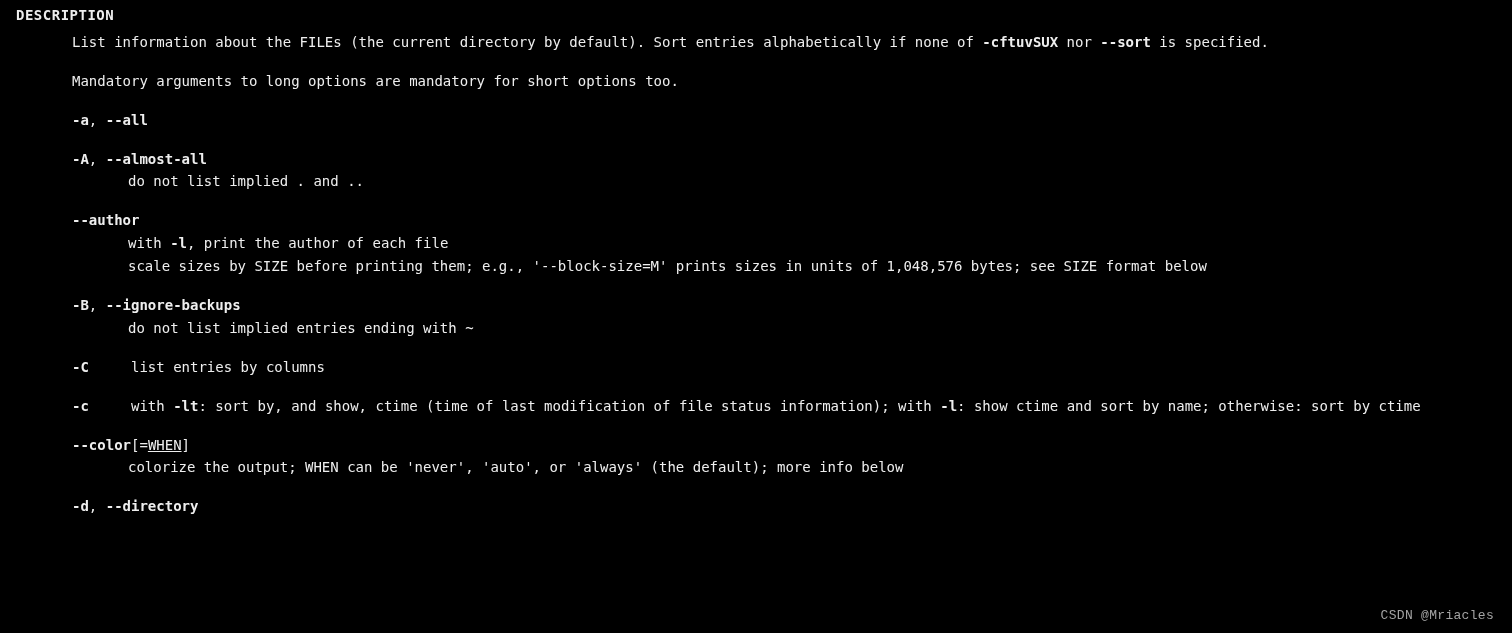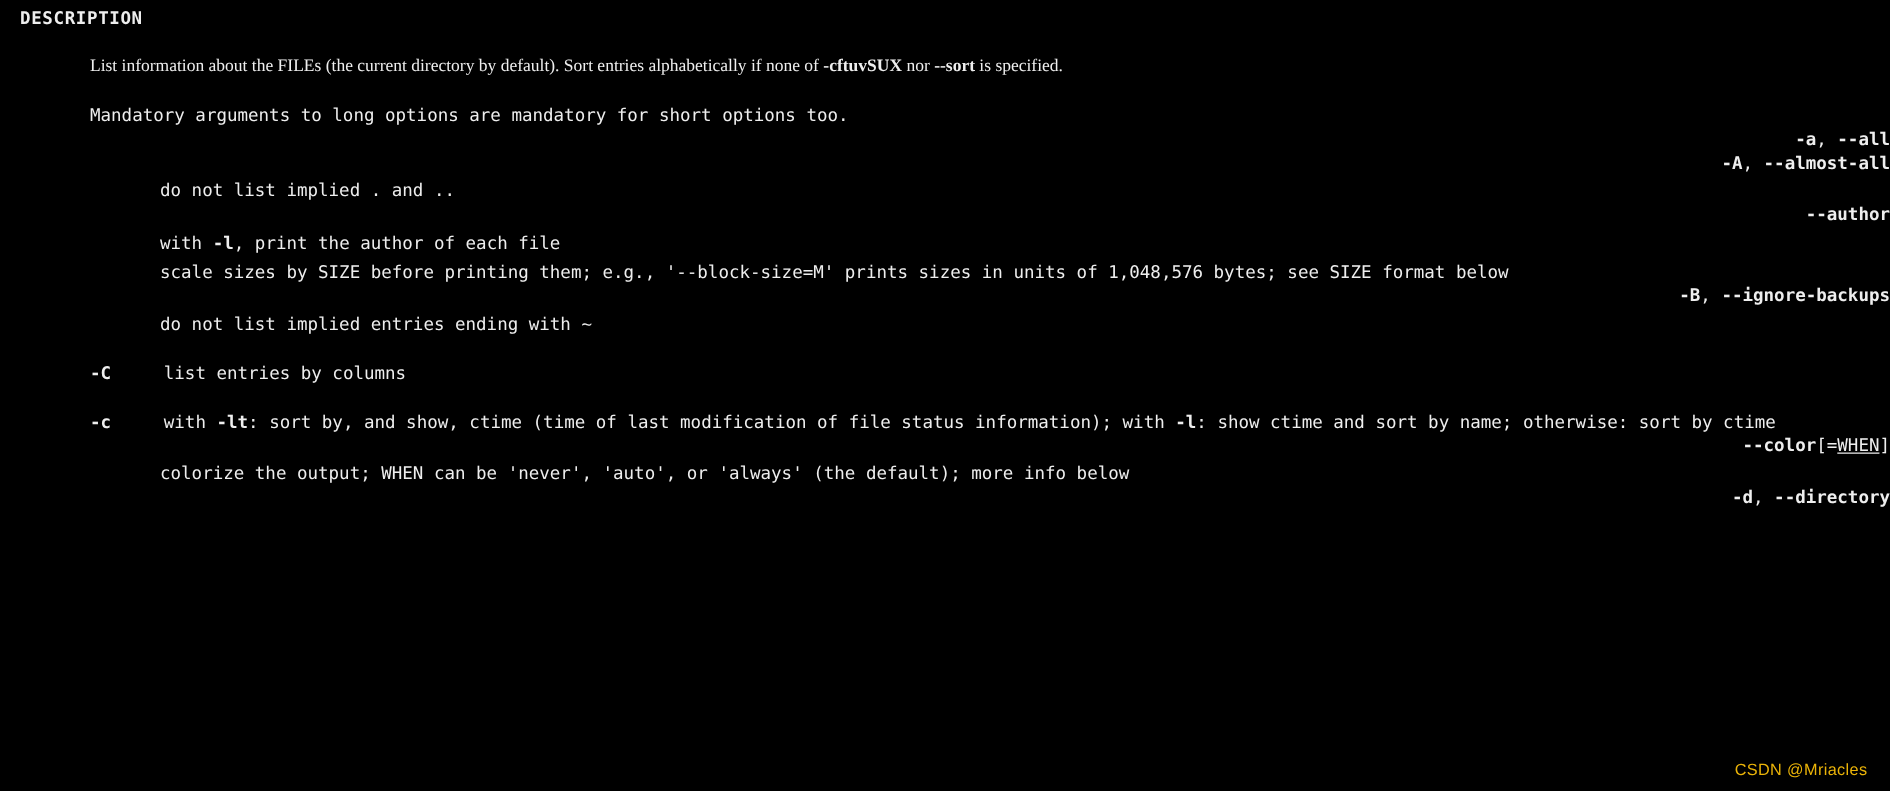--- a/index.html
+++ b/index.html
@@ -17,47 +17,46 @@
   .page{
     padding:6px 0 0 16px;
     white-space:nowrap;
   }
   .sec-title{
     font-weight:bold;
     letter-spacing:0.5px;
   }
   .para1{
     margin-left:56px;
-    margin-top:20px;
-    font-family:Liberation Serif, serif;
+    margin-top:8px;
   }
   .para2{
     margin-left:56px;
     margin-top:20px;
   }
   .opt{
     margin-left:56px;
-    text-align:right;
+    margin-top:20px;
   }
   .opt-desc{
     margin-left:112px;
     margin-top:4px;
   }
   .opt-inline{
     margin-left:56px;
     margin-top:20px;
   }
   .b{font-weight:bold;}
   .u{text-decoration:underline;}
   .watermark{
     position:fixed;
     right:18px;
     bottom:8px;
-    color:#eab308;
-    font-family:Liberation Sans, sans-serif;
+    color:#a3a3a3;
+    font-family:Liberation Mono, monospace;
     font-size:13px;
     letter-spacing:0.3px;
     text-align:center;
   }
 </style>
 </head>
 <body>
 
 <div class="page">
 

